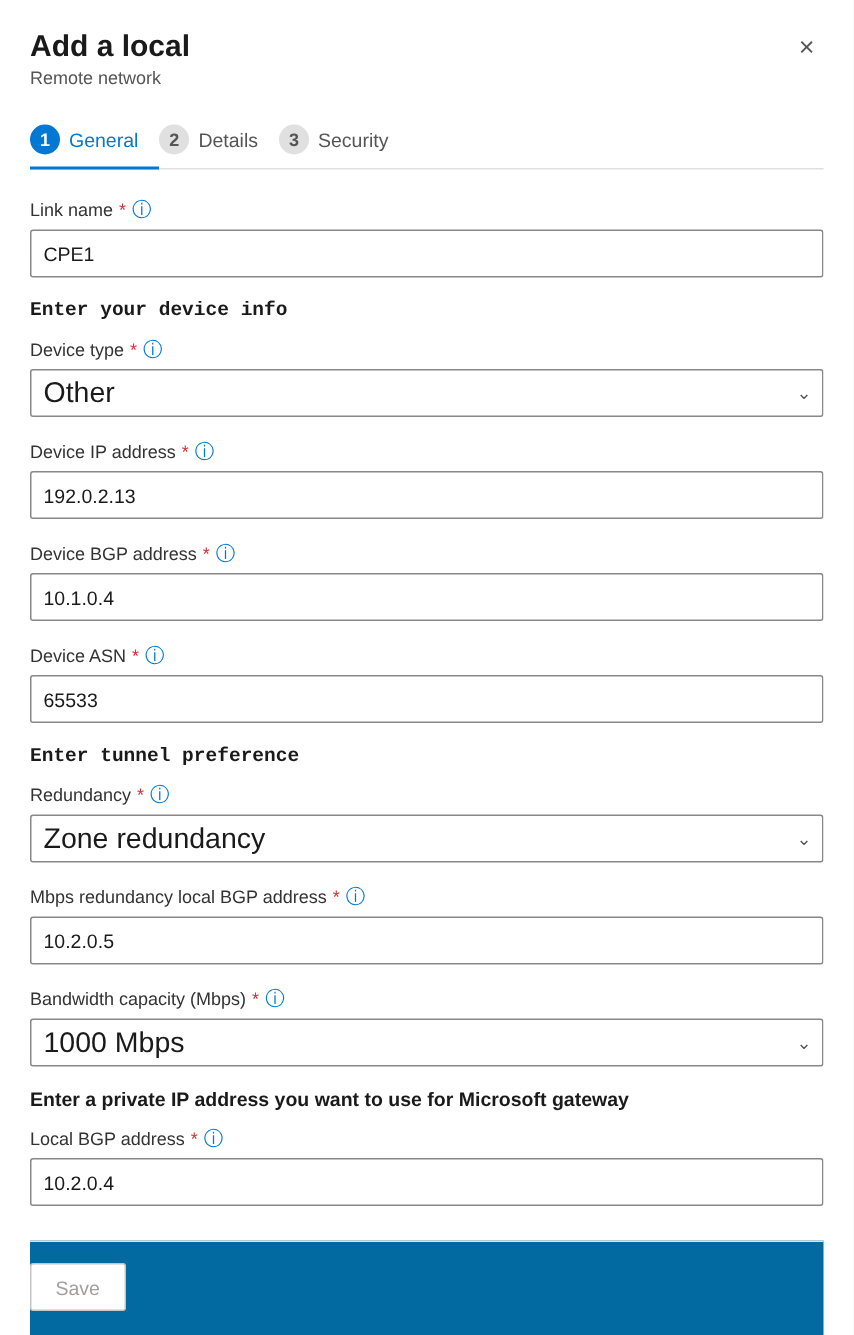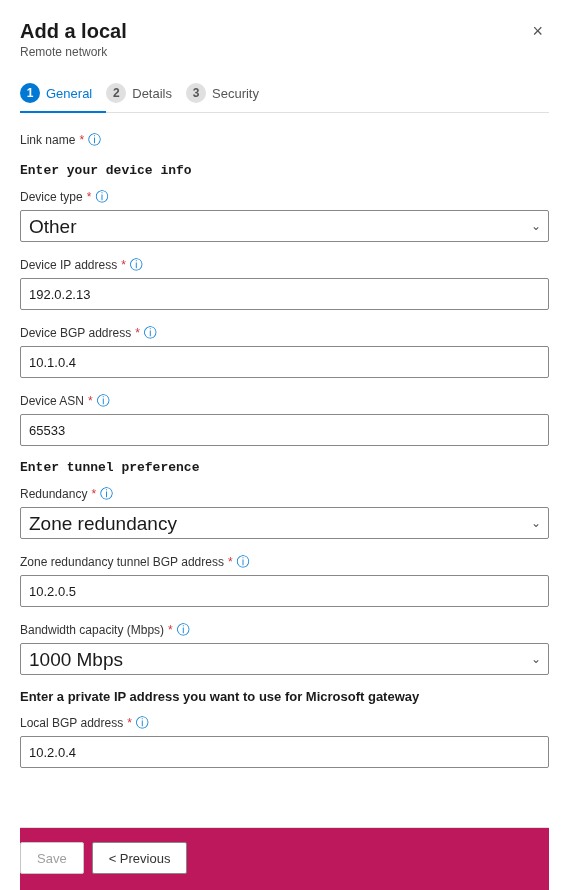--- a/index.html
+++ b/index.html
@@ -151,21 +151,21 @@
       pointer-events: none;
       color: #555;
       font-size: 12px;
     }
     .footer {
       border-top: 1px solid #e0e0e0;
       padding: 14px 0 16px 0;
       display: flex;
       gap: 8px;
       align-items: center;
-      background: #be185d;
+      background: #0369a1;
     }
     .btn {
       height: 32px;
       padding: 0 16px;
       border-radius: 2px;
       font-size: 13px;
       cursor: pointer;
       border: 1px solid transparent;
     }
     .btn-default {
@@ -219,20 +219,21 @@
   </div>
 
   <div class="form-body">
 
     <div class="field-group">
       <div class="field-label">
         <span>Link name</span>
         <span class="required-star">*</span>
         <span class="info-icon">ⓘ</span>
       </div>
+      <input class="text-input" type="text" value="CPE1" style="">
     </div>
 
     <div class="section-heading">Enter your device info</div>
 
     <div class="field-group">
       <div class="field-label">
         <span>Device type</span>
         <span class="required-star">*</span>
         <span class="info-icon">ⓘ</span>
       </div>
@@ -286,21 +287,21 @@
         <select class="select-input">
           <option>Zone redundancy</option>
           <option>No redundancy</option>
         </select>
         <span class="select-chevron">⌄</span>
       </div>
     </div>
 
     <div class="field-group">
       <div class="field-label">
-        <span>Zone redundancy tunnel BGP address</span>
+        <span>Mbps redundancy local BGP address</span>
         <span class="required-star">*</span>
         <span class="info-icon">ⓘ</span>
       </div>
       <input class="text-input" type="text" value="10.2.0.5" style="">
     </div>
 
     <div class="field-group">
       <div class="field-label">
         <span>Bandwidth capacity (Mbps)</span>
         <span class="required-star">*</span>
@@ -325,15 +326,14 @@
         <span class="required-star">*</span>
         <span class="info-icon">ⓘ</span>
       </div>
       <input class="text-input" type="text" value="10.2.0.4" style="">
     </div>
 
   </div>
 
   <div class="footer">
     <button class="btn btn-default" disabled="">Save</button>
-    <button class="btn btn-default">&lt; Previous</button>
   </div>
 </div>
 
 </body></html>

